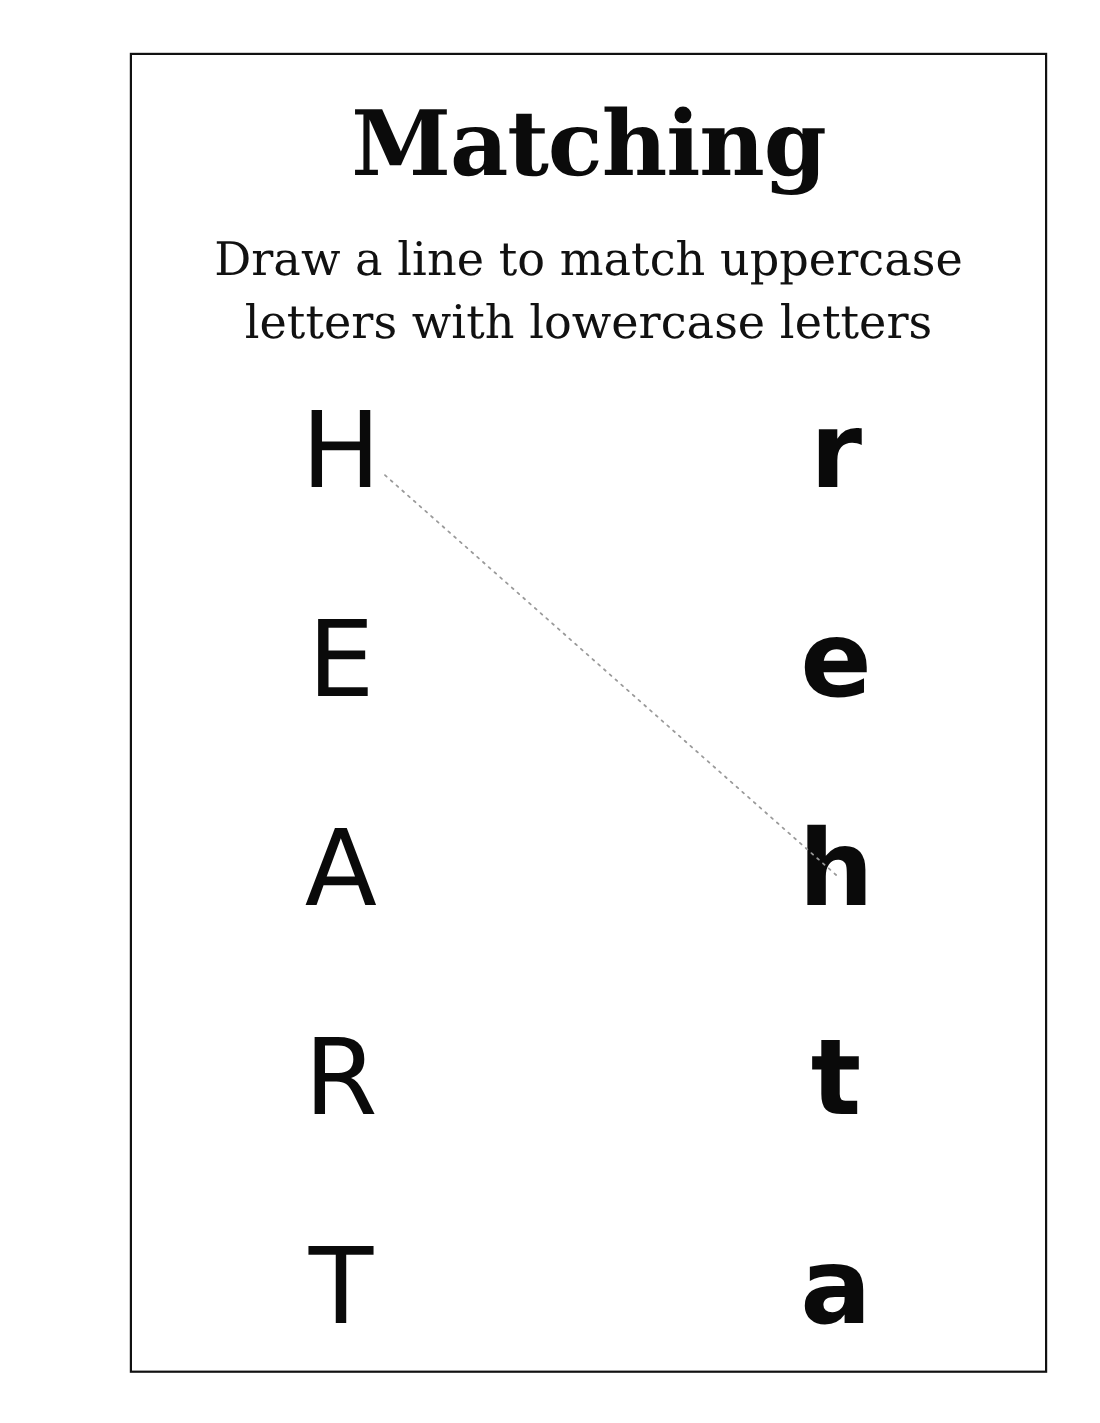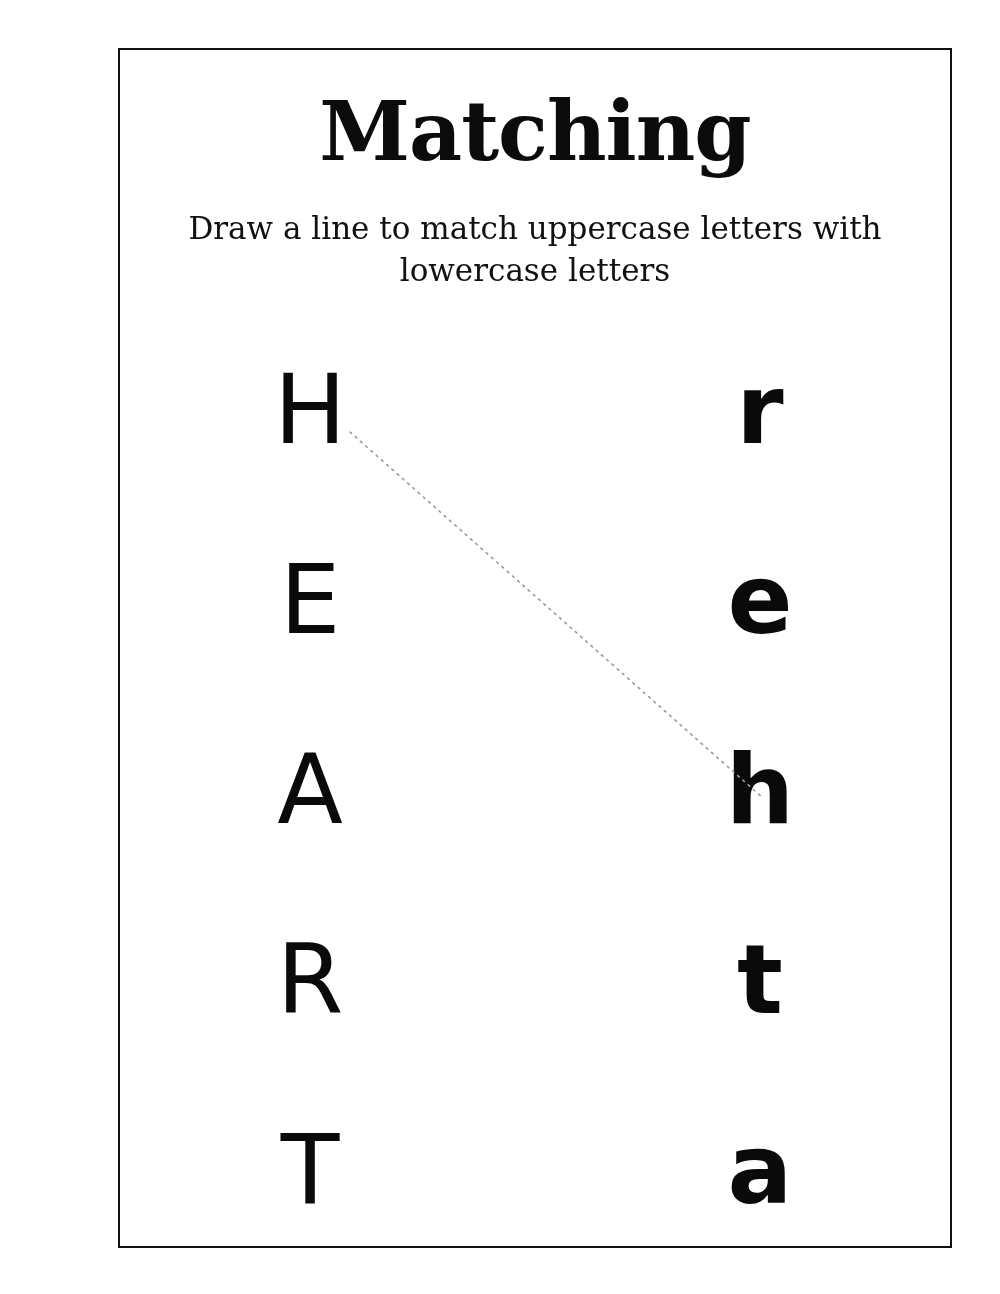--- a/index.html
+++ b/index.html
@@ -41,21 +41,21 @@
     line-height: 1.05;
   }
 
   .subtitle {
     position: absolute;
     left: 60px;
     right: 60px;
     top: 158px;
     text-align: center;
     font-family: "DejaVu Serif", serif;
-    font-size: 31px;
+    font-size: 42px;
     line-height: 1.35;
     color: #111111;
   }
 
   .columns {
     position: absolute;
     left: 0;
     right: 0;
     top: 300px;
     height: 880px;

